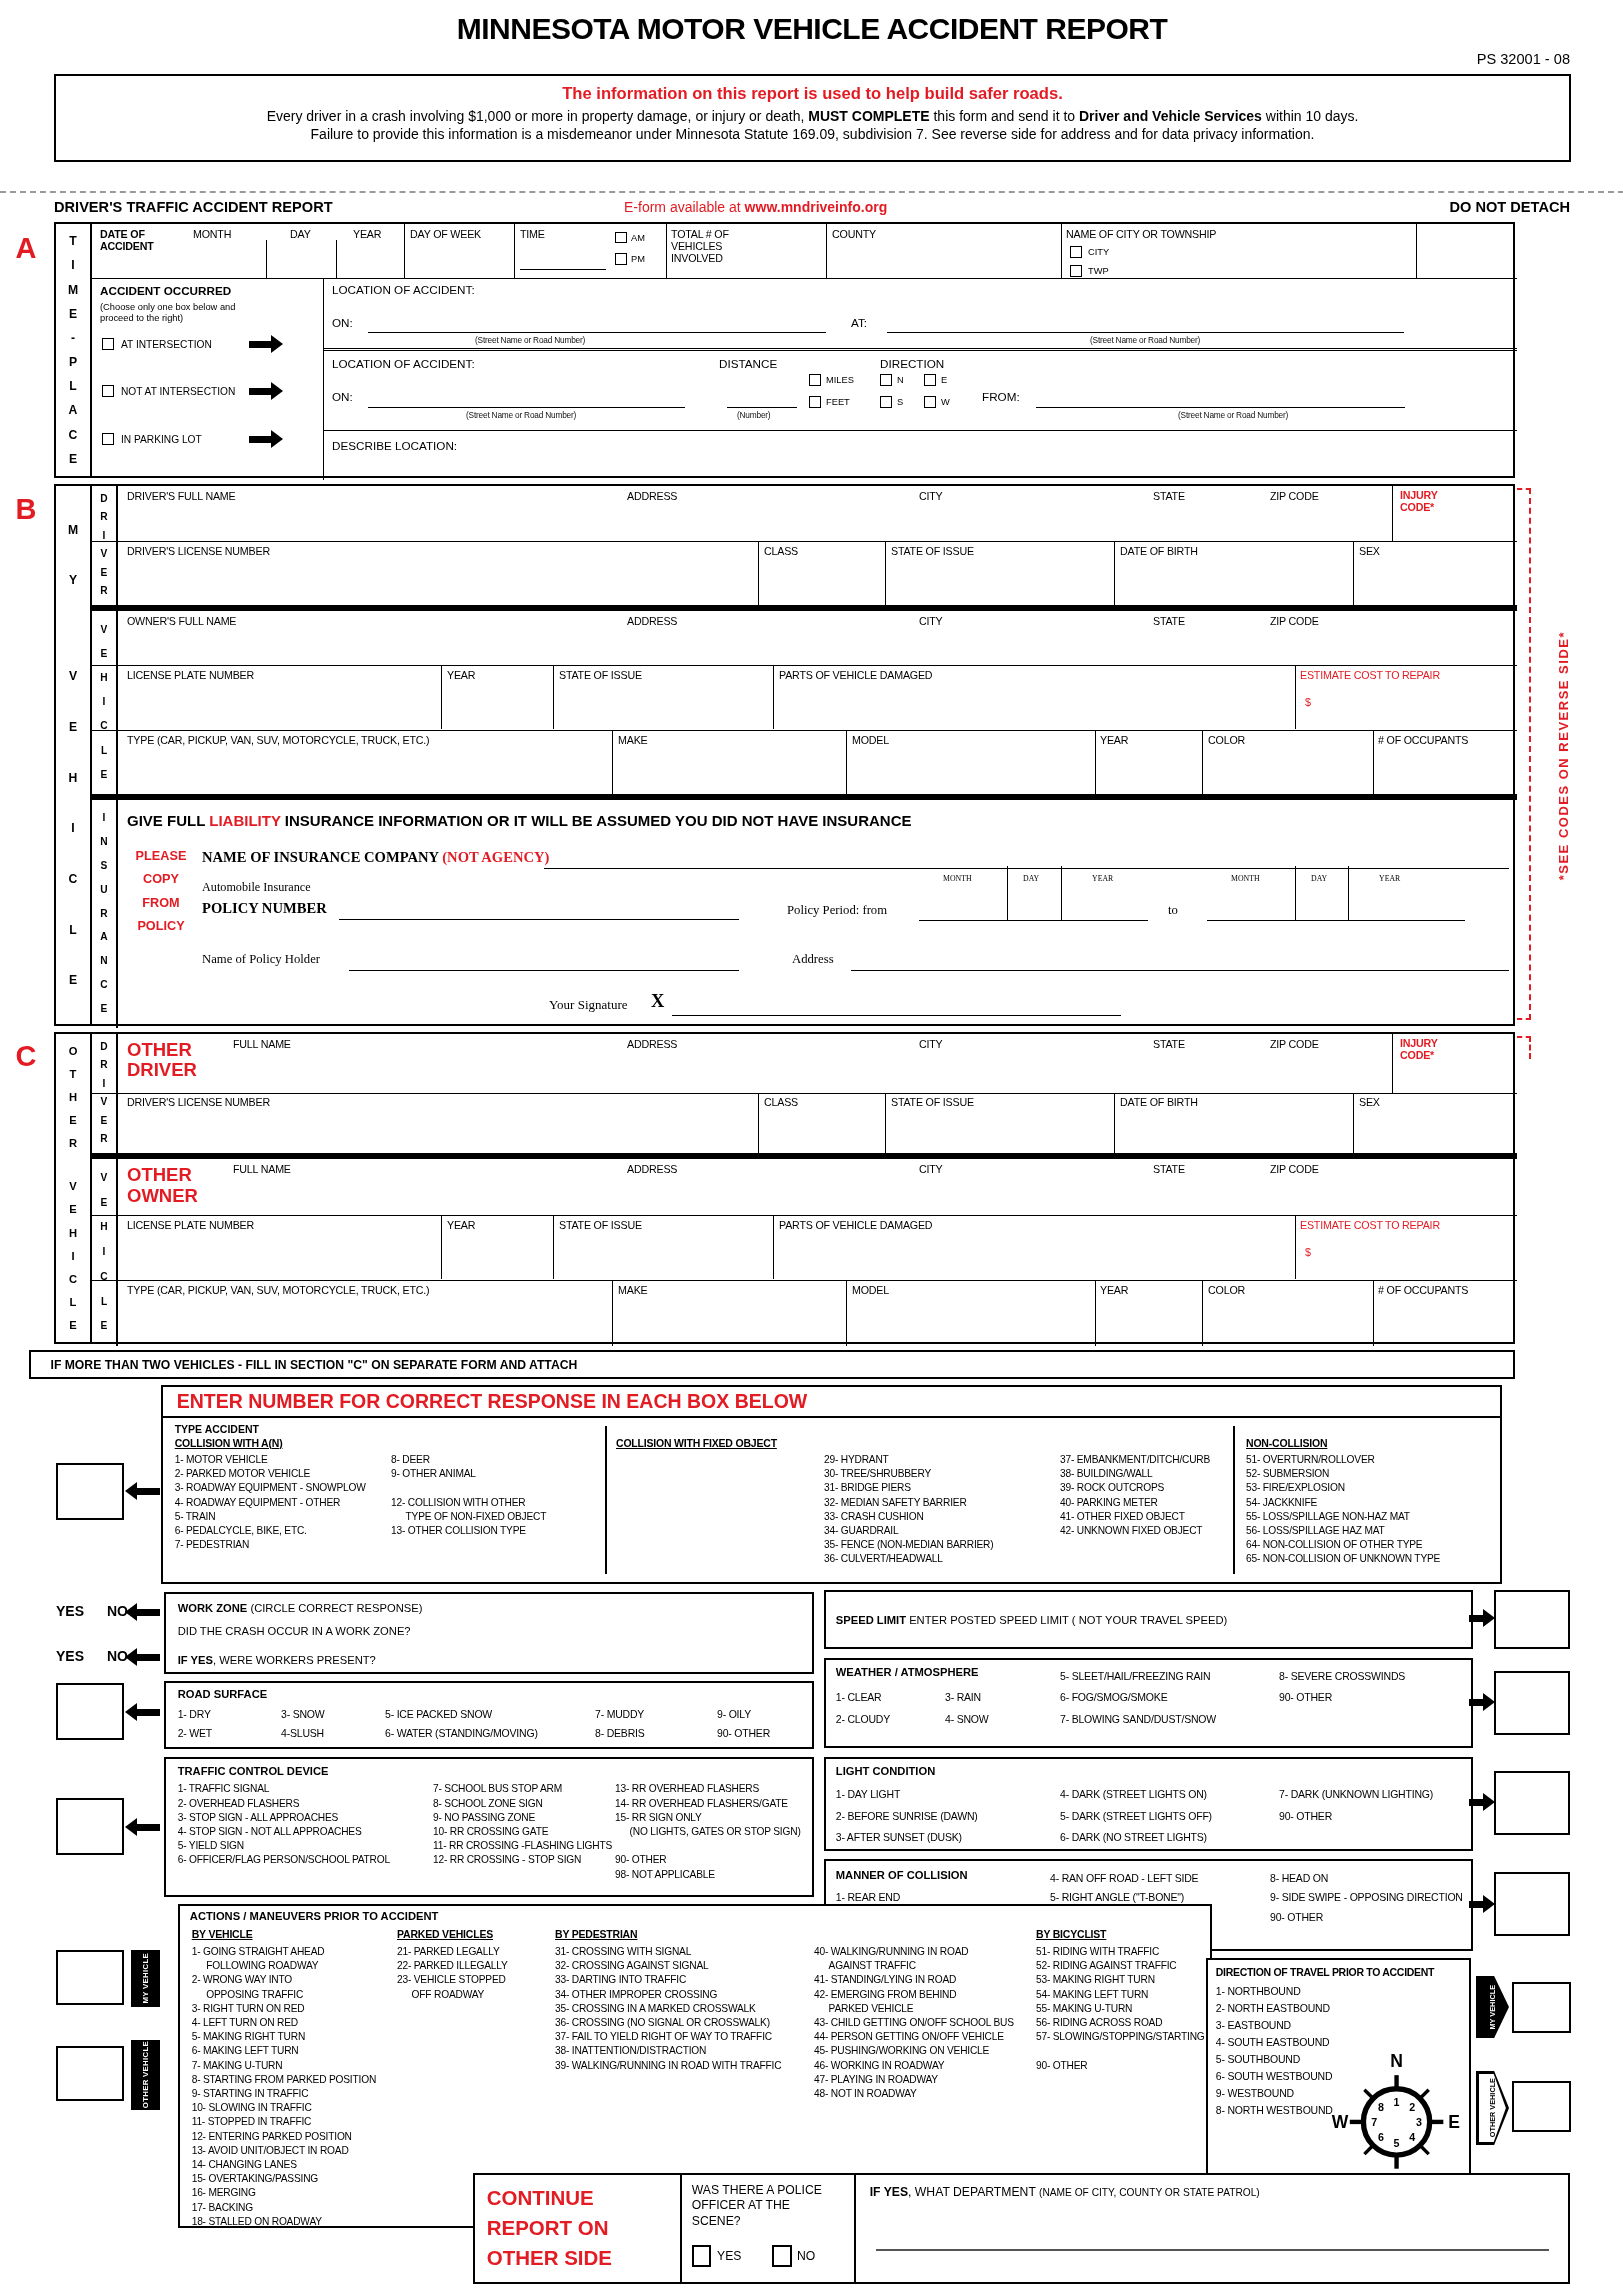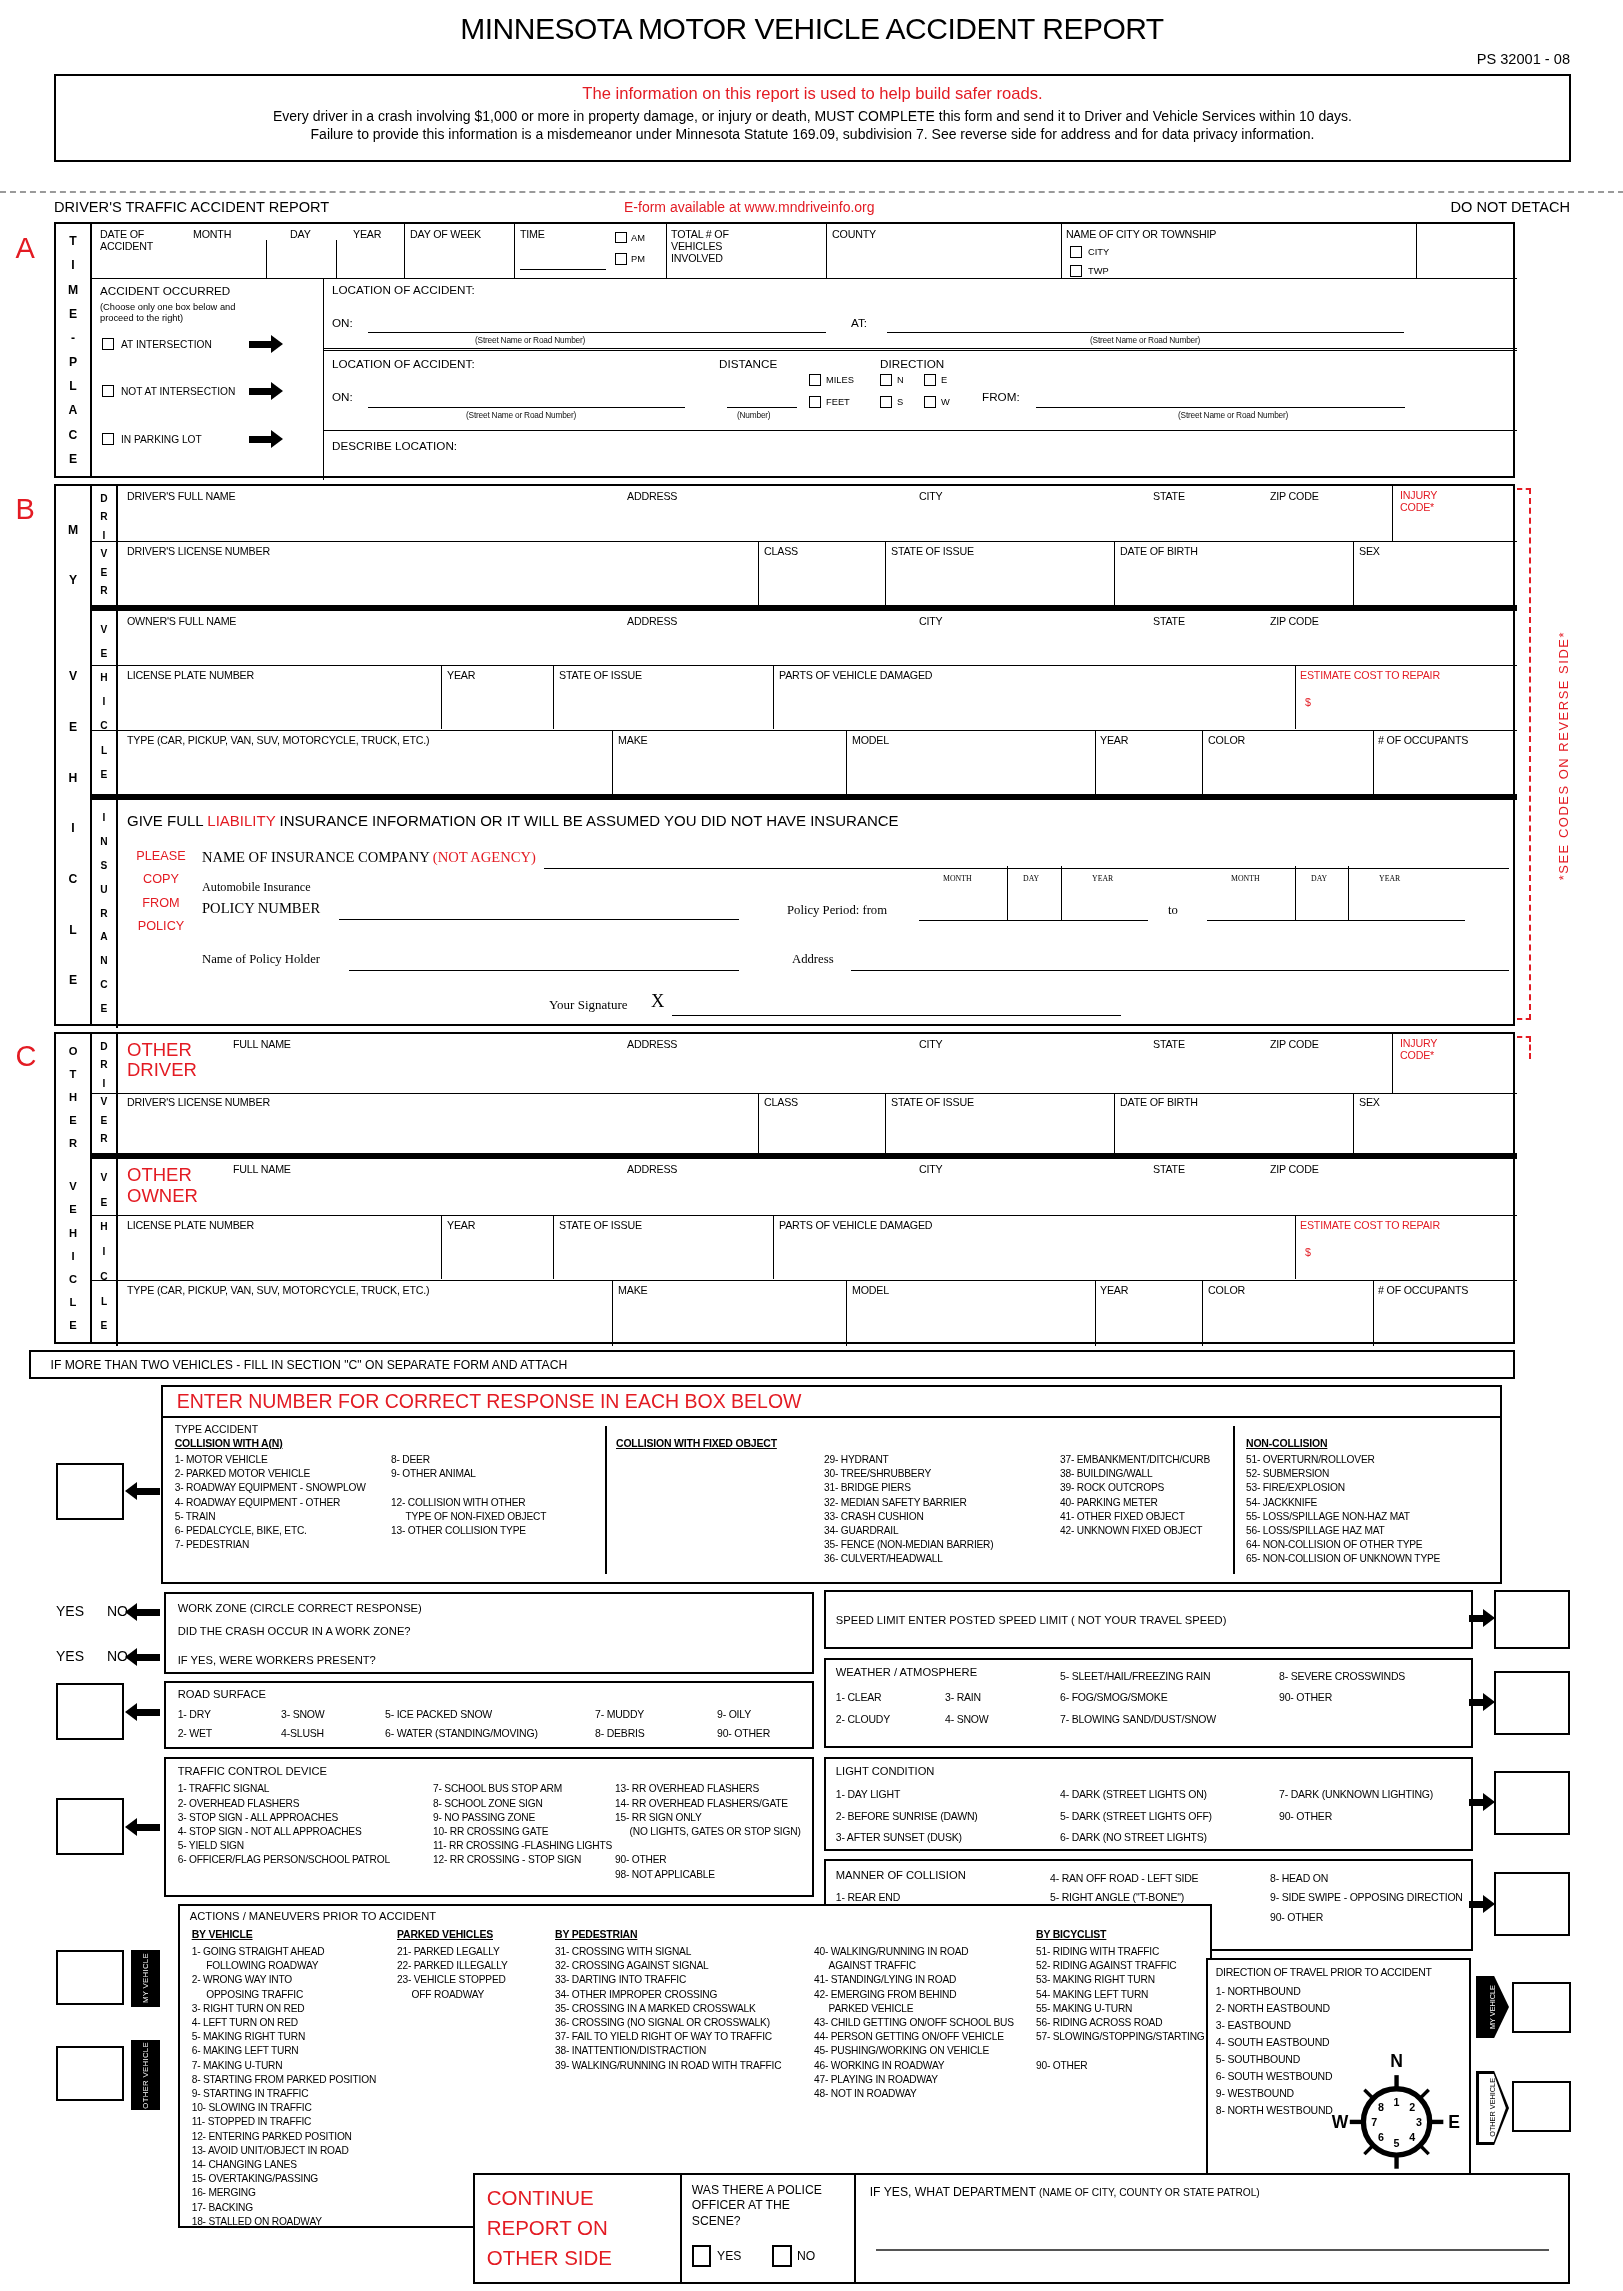--- a/index.html
+++ b/index.html
@@ -1,20 +1,20 @@
 <!DOCTYPE html>
 <html><head>
 <meta charset="utf-8">
 <style>
   *{margin:0;padding:0;box-sizing:border-box}
   html,body{background:#ddd}
   .pg{position:relative;width:1624px;height:2292px;background:#fff;color:#000;
       font-family:"Liberation Sans",sans-serif;overflow:hidden;margin:0 auto}
   .abs{position:absolute}
-  .b{font-weight:400}
+  .b{font-weight:700}
   .red{color:#e31b23}
   .pre{white-space:pre-line}
   .lbl{font-size:10.7px;letter-spacing:-0.2px}
   .sm{font-size:9.3px}
   .cap{font-size:8.3px;color:#111;letter-spacing:-0.2px}
   .cb{position:absolute;width:11.7px;height:11.7px;border:1.8px solid #000;background:#fff}
   .cbL{position:absolute;width:19.5px;height:21.5px;border:2px solid #000;background:#fff}
   .vline{position:absolute;border-left:1.7px solid #000}
   .hline{position:absolute;border-top:1.7px solid #000}
   .box{position:absolute;border:2.3px solid #000;background:#fff}

